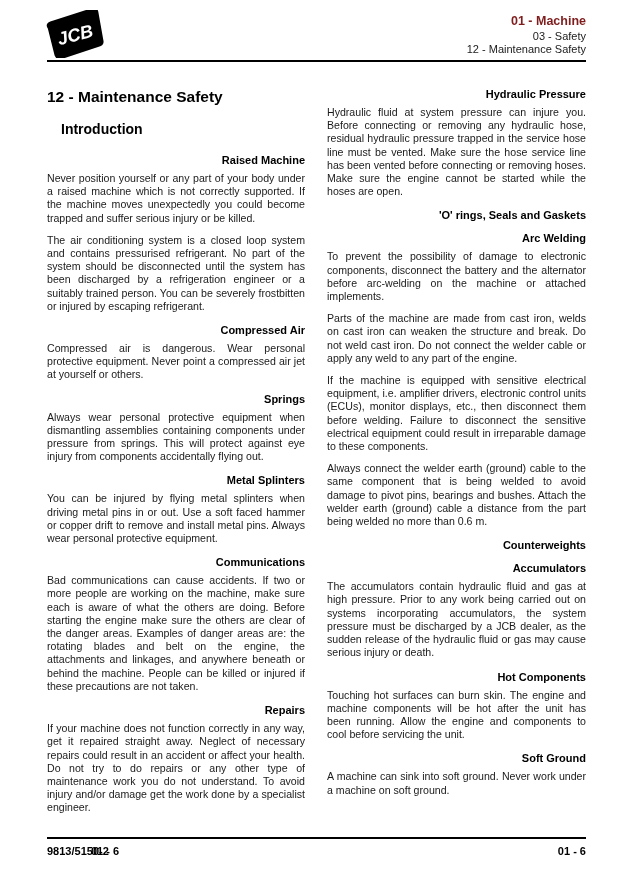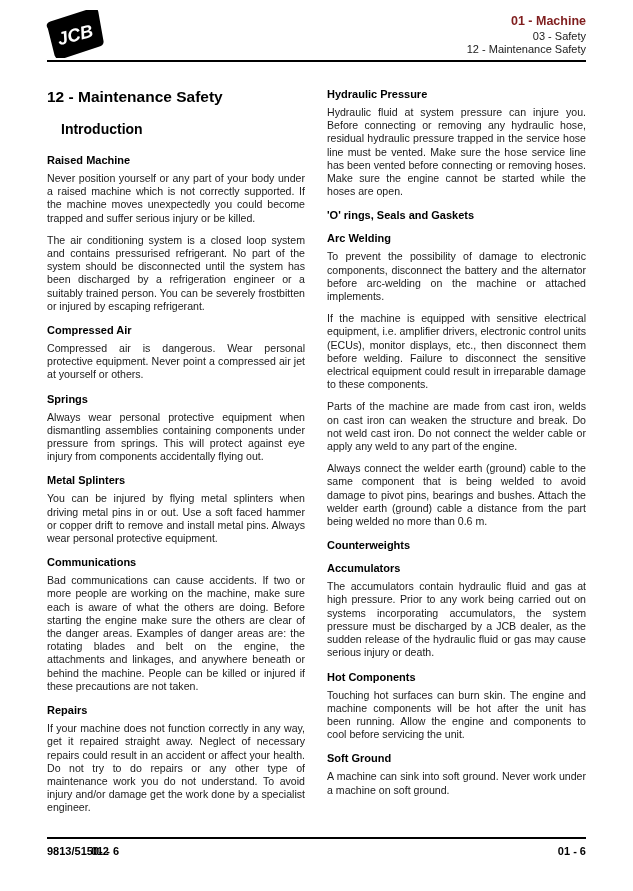--- a/index.html
+++ b/index.html
@@ -31,20 +31,21 @@
     position:absolute; top:88px; left:47px; width:539px;
     display:flex; gap:22px;
   }
   .col { width:258px; }
   .col.right { width:259px; }
   .doc-title { font-size:15.5px; font-weight:bold; color:#000; margin:0 0 15px; }
   .intro-title { font-size:14px; font-weight:bold; color:#000; margin:0 0 17px;padding-left:14px; }
   .section-heading {
     font-size:11px; font-weight:bold; color:#000;
     margin:11px 0 6px;
+    text-align:right;
   }
   .section-heading.first { margin-top:0; }
   .para {
     font-size:10.6px; line-height:13.2px;
     text-align:justify; color:#1a1a1a;
     margin:0 0 9px;
   }
   
   .footer-rule {
     position:absolute; top:837px; left:47px; width:539px;
@@ -107,22 +108,22 @@
     </div>
 
     <div class="col right">
       <h3 class="section-heading first">Hydraulic Pressure</h3>
       <p class="para">Hydraulic fluid at system pressure can injure you. Before connecting or removing any hydraulic hose, residual hydraulic pressure trapped in the service hose line must be vented. Make sure the hose service line has been vented before connecting or removing hoses. Make sure the engine cannot be started while the hoses are open.</p>
 
       <h3 class="section-heading">'O' rings, Seals and Gaskets</h3>
 
       <h3 class="section-heading">Arc Welding</h3>
       <p class="para">To prevent the possibility of damage to electronic components, disconnect the battery and the alternator before arc-welding on the machine or attached implements.</p>
+      <p class="para">Parts of the machine are made from cast iron, welds on cast iron can weaken the structure and break. Do not weld cast iron. Do not connect the welder cable or apply any weld to any part of the engine.</p>
       <p class="para">If the machine is equipped with sensitive electrical equipment, i.e. amplifier drivers, electronic control units (ECUs), monitor displays, etc., then disconnect them before welding. Failure to disconnect the sensitive electrical equipment could result in irreparable damage to these components.</p>
-      <p class="para">Parts of the machine are made from cast iron, welds on cast iron can weaken the structure and break. Do not weld cast iron. Do not connect the welder cable or apply any weld to any part of the engine.</p>
       <p class="para">Always connect the welder earth (ground) cable to the same component that is being welded to avoid damage to pivot pins, bearings and bushes. Attach the welder earth (ground) cable a distance from the part being welded no more than 0.6 m.</p>
 
       <h3 class="section-heading">Counterweights</h3>
 
       <h3 class="section-heading">Accumulators</h3>
       <p class="para">The accumulators contain hydraulic fluid and gas at high pressure. Prior to any work being carried out on systems incorporating accumulators, the system pressure must be discharged by a JCB dealer, as the sudden release of the hydraulic fluid or gas may cause serious injury or death.</p>
 
       <h3 class="section-heading">Hot Components</h3>
       <p class="para">Touching hot surfaces can burn skin. The engine and machine components will be hot after the unit has been running. Allow the engine and components to cool before servicing the unit.</p>
 

